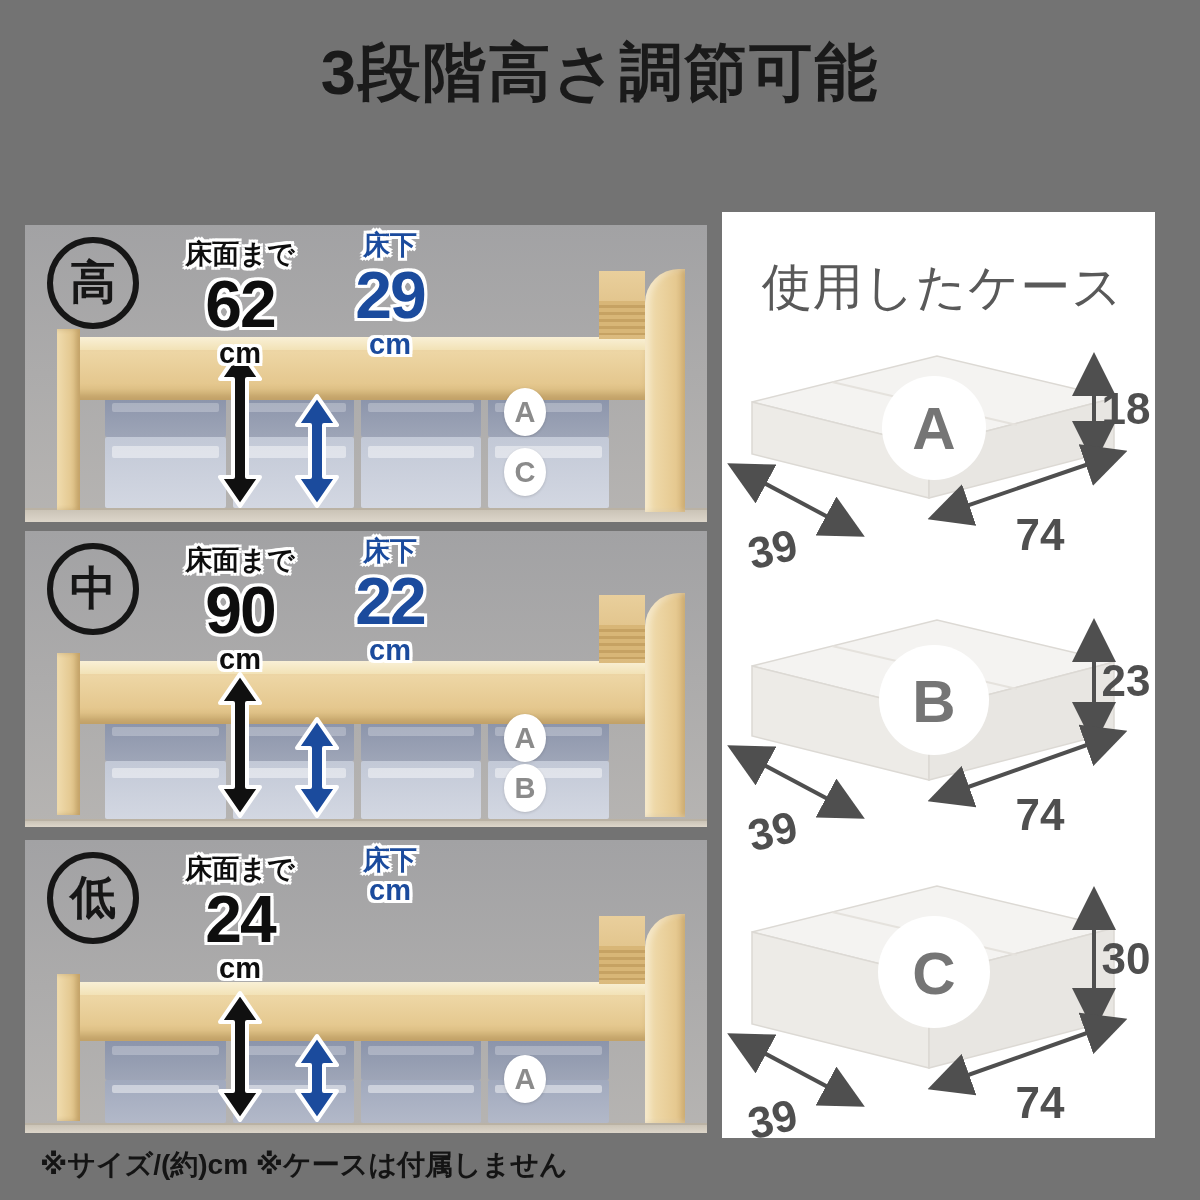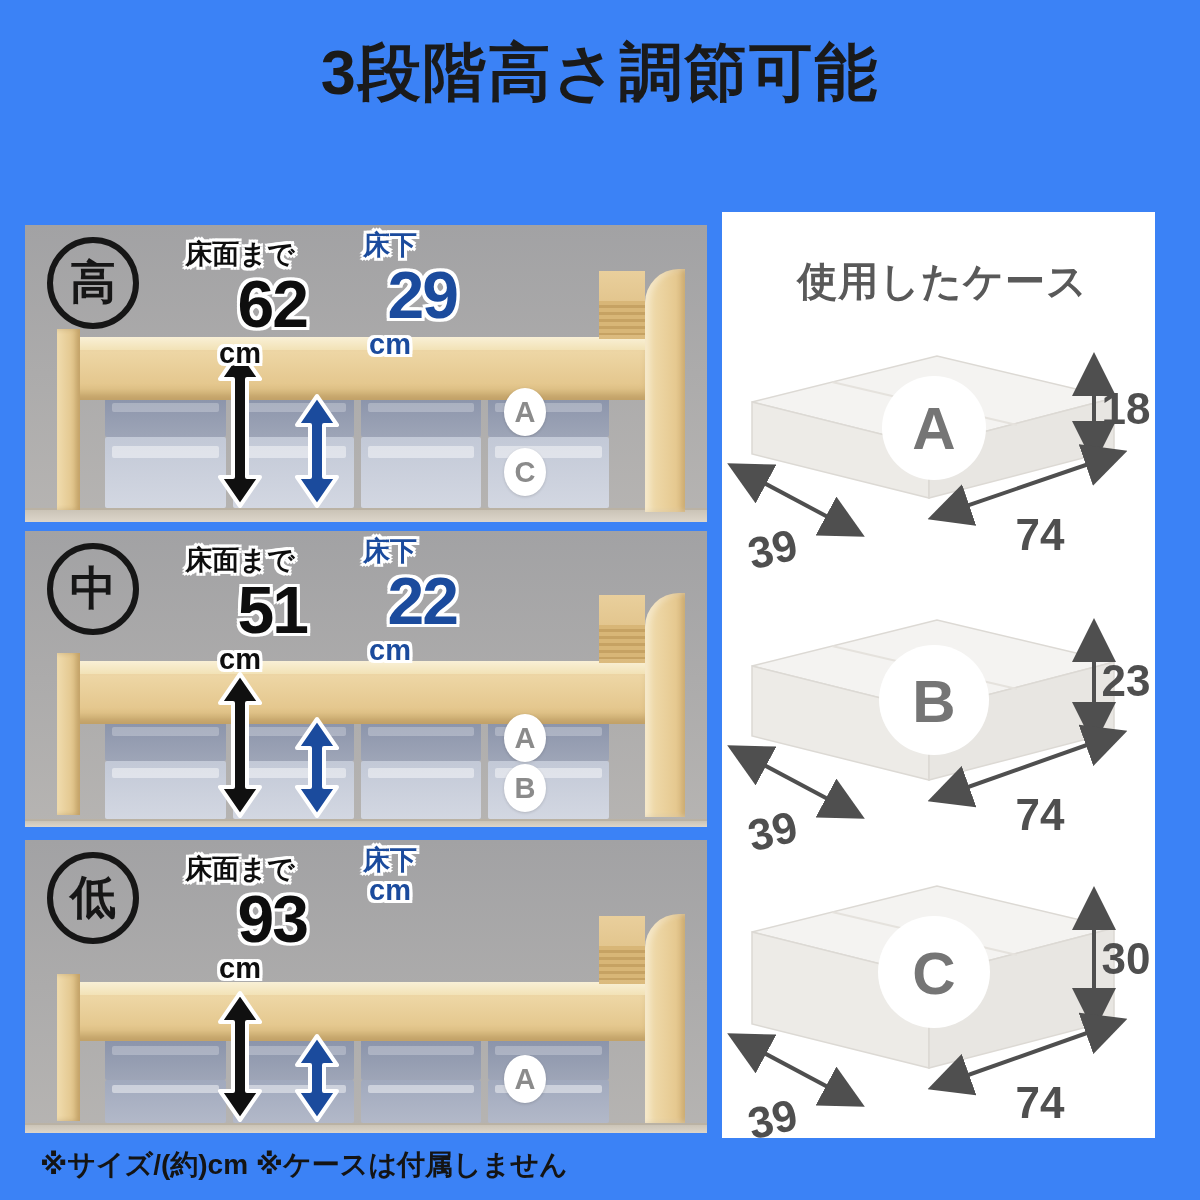--- a/index.html
+++ b/index.html
@@ -3,21 +3,21 @@
 <meta charset="utf-8">
 <style>
   * { margin:0; padding:0; box-sizing:border-box; }
   html,body { width:1200px; height:1200px; }
   body {
     font-family:"Liberation Sans","DejaVu Sans",sans-serif;
     background:#edf1f7;
     position:relative;
     overflow:hidden;
   }
-  .page { position:absolute; inset:0; background:#3b82f6; }
+  .page { position:absolute; inset:0; background:#737373; }
 
   
   .title {
     position:absolute; left:0; right:0; top:38px;
     text-align:center; font-size:63px; font-weight:900; color:#1a1a1a;
     letter-spacing:2px; line-height:1.1;
   }
   .subtitle {
     position:absolute; left:0; right:0; top:136px;
     text-align:center; font-size:35px; font-weight:700; color:#141414;
@@ -118,37 +118,37 @@
 
   .badge {
     position:absolute; left:22px; top:12px; width:92px; height:92px;
     border:6px solid #161616; border-radius:50%;
     display:flex; align-items:center; justify-content:center;
     font-size:46px; font-weight:800; color:#161616;
   }
 
   .measure { position:absolute; width:134px; text-align:center; line-height:1; }
   .measure .m-label { font-size:27px; font-weight:800; }
-  .measure .m-value { font-size:66px; font-weight:900; margin-top:3px; letter-spacing:-2px;text-align:right; }
+  .measure .m-value { font-size:66px; font-weight:900; margin-top:3px; letter-spacing:-2px; }
   .measure .m-unit  { font-size:29px; font-weight:900; margin-top:2px; }
   .measure.mk { left:148px; top:16px; color:#0e0e0e; }
   .measure.mb { left:298px; top:7px; color:#1b4b9d; }
   .outline-white {
     text-shadow:-3px -3px 0 #fff,3px -3px 0 #fff,-3px 3px 0 #fff,3px 3px 0 #fff,
                 -3px 0 0 #fff,3px 0 0 #fff,0 -3px 0 #fff,0 3px 0 #fff;
   }
 
   
   .case-card {
     position:absolute; left:722px; top:212px; width:433px; height:926px;
     background:#ffffff;
   }
   .case-heading {
     position:absolute; left:0; right:0; top:42px;
-    text-align:center; font-size:40px; font-weight:700; color:#595959;
+    text-align:center; font-size:50px; font-weight:400; color:#595959;
     letter-spacing:1px;
     padding-left:8px;
   }
   .case-svg { position:absolute; left:0; }
   .svg-a { top:108px; }
   .svg-b { top:372px; }
   .svg-c { top:638px; }
   .case-svg text { font-family:"Liberation Sans","DejaVu Sans",sans-serif; }
   .dim-num { font-size:44px; font-weight:700; fill:#4f4f4f; }
   .case-letter { font-size:60px; font-weight:700; fill:#757575; }
@@ -237,21 +237,21 @@
         <span>A</span>
       </div>
     <div class="tag tag-2">
         <span>B</span>
       </div>
     <div class="badge">
         <span>中</span>
       </div>
     <div class="measure mk outline-white">
       <div class="m-label">床面まで</div>
-      <div class="m-value">51</div>
+      <div class="m-value">90</div>
       <div class="m-unit">cm</div>
     </div>
     <div class="measure mb outline-white">
       <div class="m-label">床下</div>
       <div class="m-value">22</div>
       <div class="m-unit">cm</div>
     </div>
   </section>
 
   <section class="photo-panel p3">
@@ -281,21 +281,21 @@
       <path d="M22,3 L42,32 L29,32 L29,58 L42,58 L22,87 L2,58 L15,58 L15,32 L2,32 Z" fill="#1b4b9d" stroke="#ffffff" stroke-width="4" stroke-linejoin="round"></path>
     </svg>
     <div class="tag tag-1">
         <span>A</span>
       </div>
     <div class="badge">
         <span>低</span>
       </div>
     <div class="measure mk outline-white">
       <div class="m-label">床面まで</div>
-      <div class="m-value">93</div>
+      <div class="m-value">24</div>
       <div class="m-unit">cm</div>
     </div>
     <div class="measure mb outline-white">
       <div class="m-label">床下</div>
       <div class="m-unit">cm</div>
     </div>
   </section>
 
   <aside class="case-card">
     <h2 class="case-heading">使用したケース</h2>

